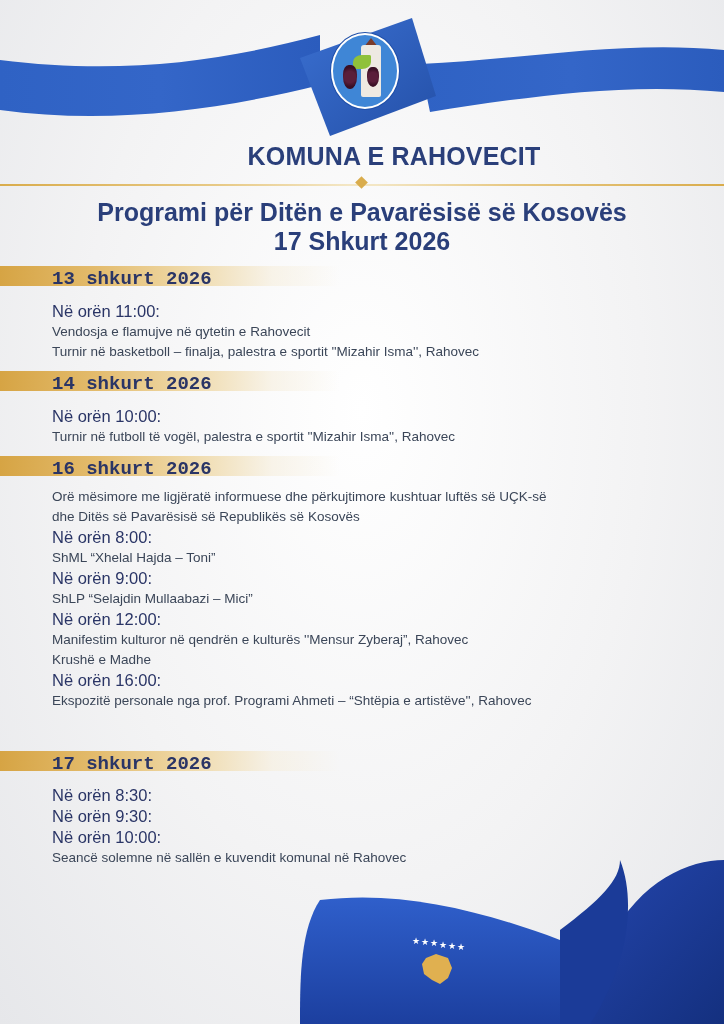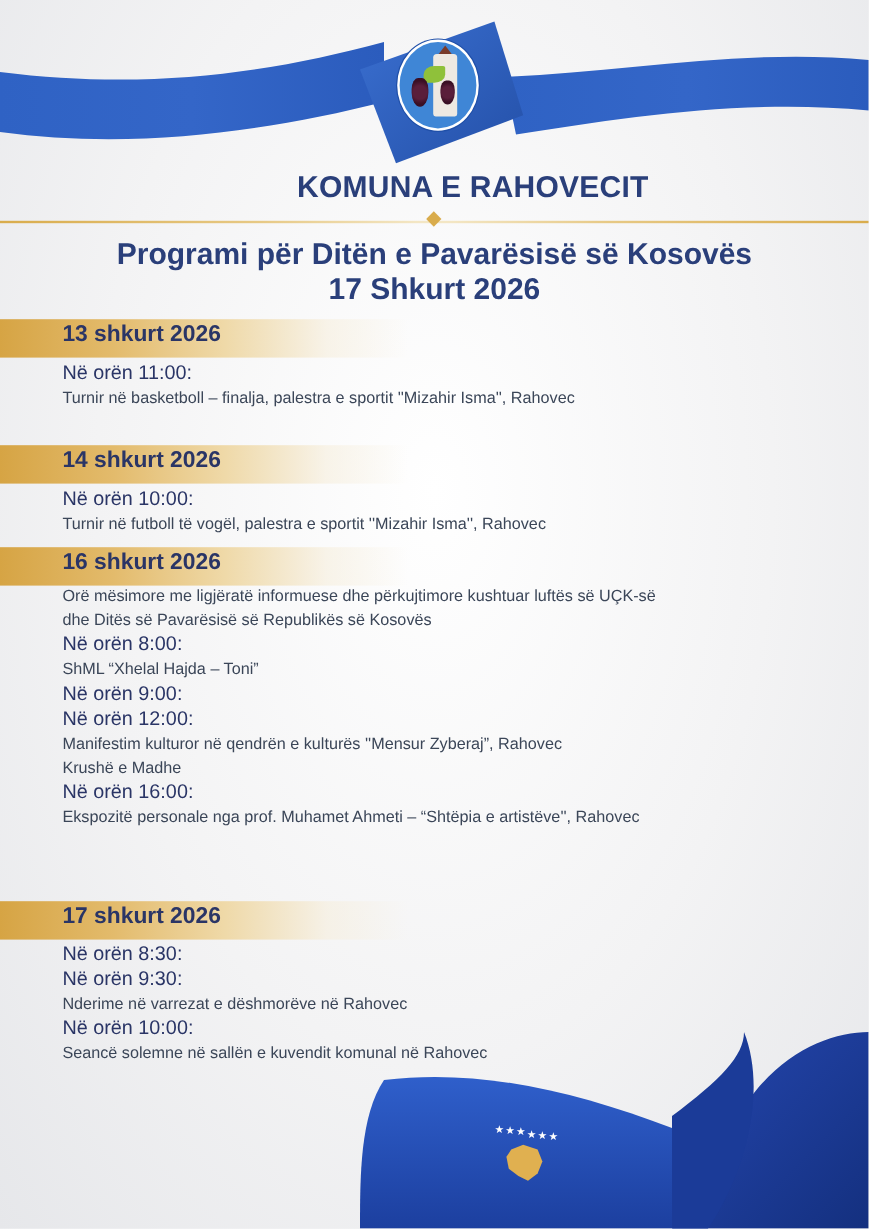--- a/index.html
+++ b/index.html
@@ -12,22 +12,22 @@
   .logo .tower { position:absolute; left:28px; top:10px; width:20px; height:52px; background:#eee9e2; border-radius:3px 3px 2px 2px; }
   .logo .roof { position:absolute; left:31px; top:3px; width:0; height:0; border-left:7px solid transparent; border-right:7px solid transparent; border-bottom:9px solid #7a3b2a; }
   .logo .leaf { position:absolute; left:20px; top:20px; width:18px; height:14px; background:#8fc13a; border-radius:50% 10% 50% 10%; }
   .logo .grapes1 { position:absolute; left:10px; top:30px; width:14px; height:24px; background:radial-gradient(circle, #5a1e3a 40%, #3a0f24 70%); border-radius:40% 40% 50% 50%; }
   .logo .grapes2 { position:absolute; left:34px; top:32px; width:12px; height:20px; background:radial-gradient(circle, #5a1e3a 40%, #3a0f24 70%); border-radius:40% 40% 50% 50%; }
   .org-title { position:absolute; top:142px; left:0; width:724px; text-align:center; color:#2a3f7a; font-weight:bold; font-size:25px; letter-spacing:0.2px;margin-left:32px; }
   .gold-rule { position:absolute; top:184px; left:0; width:724px; height:2px;
     background:linear-gradient(90deg, #d9ac4c 0%, #e7c985 30%, #f3e6c4 48%, #f3e6c4 52%, #e7c985 70%, #d9ac4c 100%); }
   .gold-diamond { position:absolute; top:178px; left:357px; width:9px; height:9px; background:#d9ac4c; transform:rotate(45deg); }
   .prog-title { position:absolute; top:198px; left:0; width:724px; text-align:center; color:#2a3f7a; font-weight:bold; font-size:25px; line-height:29px; }
-  .day-band { position:absolute; left:0; height:32px; width:340px;
-    background:linear-gradient(90deg, #d6a444 0%, #e3bb6c 28%, #efd9a8 55%, rgba(246,238,220,0.6) 80%, rgba(246,238,220,0) 100%); }
+  .day-band { position:absolute; left:0; height:20px; width:340px;
+    background:linear-gradient(90deg, #d6a444 0%, #e3bb6c 28%, #efd9a8 55%, rgba(246,238,220,0.6) 80%, rgba(246,238,220,0) 100%);font-family:Liberation Mono, monospace; }
   .day-label { position:absolute; left:52px; top:2px; font-size:19px; font-weight:bold; color:#2a3566; white-space:nowrap; }
   .block { position:absolute; left:52px; width:630px; }
   .time { font-weight:normal; font-size:16.5px; color:#2a3566; line-height:21px; }
   .line { font-size:13.5px; color:#3b4658; line-height:20px; white-space:nowrap; }
 </style>
 </head>
 <body>
 
 <div class="page">
 
@@ -62,54 +62,55 @@
   <div class="prog-title">
     <div>Programi për Ditën e Pavarësisë së Kosovës</div>
     <div>17 Shkurt 2026</div>
   </div>
 
   <div class="day-band" style="top:266px">
     <span class="day-label">13 shkurt 2026</span>
   </div>
   <div class="block" style="top:301px">
     <div class="time">Në orën 11:00:</div>
+    <div class="line">Vendosja e flamujve  në qytetin e Rahovecit</div>
     <div class="line">Turnir në basketboll – finalja, palestra e sportit ''Mizahir Isma'', Rahovec</div>
   </div>
 
   <div class="day-band" style="top:371px">
     <span class="day-label">14 shkurt 2026</span>
   </div>
   <div class="block" style="top:406px">
     <div class="time">Në orën 10:00:</div>
     <div class="line">Turnir në futboll të vogël, palestra e sportit ''Mizahir Isma'', Rahovec</div>
   </div>
 
   <div class="day-band" style="top:456px">
     <span class="day-label">16 shkurt 2026</span>
   </div>
   <div class="block" style="top:487px">
     <div class="line">Orë mësimore me ligjëratë informuese dhe përkujtimore kushtuar luftës së UÇK-së</div>
     <div class="line">dhe Ditës së Pavarësisë së Republikës së Kosovës</div>
     <div class="time">Në orën 8:00:</div>
     <div class="line">ShML “Xhelal Hajda – Toni”</div>
     <div class="time">Në orën 9:00:</div>
+    <div class="line">ShLP “Selajdin Mullaabazi – Mici”</div>
     <div class="time">Në orën 12:00:</div>
     <div class="line">Manifestim kulturor në qendrën e kulturës ''Mensur Zyberaj”, Rahovec</div>
     <div class="line">Krushë e Madhe</div>
     <div class="time">Në orën 16:00:</div>
-    <div class="line">Ekspozitë personale  nga prof. Muhamet Ahmeti – “Shtëpia e artistëve'', Rahovec</div>
+    <div class="line">Ekspozitë personale  nga prof. Programi Ahmeti – “Shtëpia e artistëve'', Rahovec</div>
   </div>
 
   <div class="day-band" style="top:751px">
     <span class="day-label">17 shkurt 2026</span>
   </div>
   <div class="block" style="top:785px">
     <div class="time">Në orën 8:30:</div>
     <div class="time">Në orën 9:30:</div>
-    <div class="line">Nderime në varrezat e dëshmorëve në Rahovec</div>
     <div class="time">Në orën 10:00:</div>
     <div class="line">Seancë solemne në sallën e kuvendit komunal në Rahovec</div>
   </div>
 
   <svg class="deco" style="top:820px" width="724" height="204">
     <defs>
       <linearGradient id="fb" x1="0" y1="0" x2="0" y2="1">
         <stop offset="0" stop-color="#2f5fcb"></stop>
         <stop offset="1" stop-color="#1c3f9f"></stop>
       </linearGradient>

